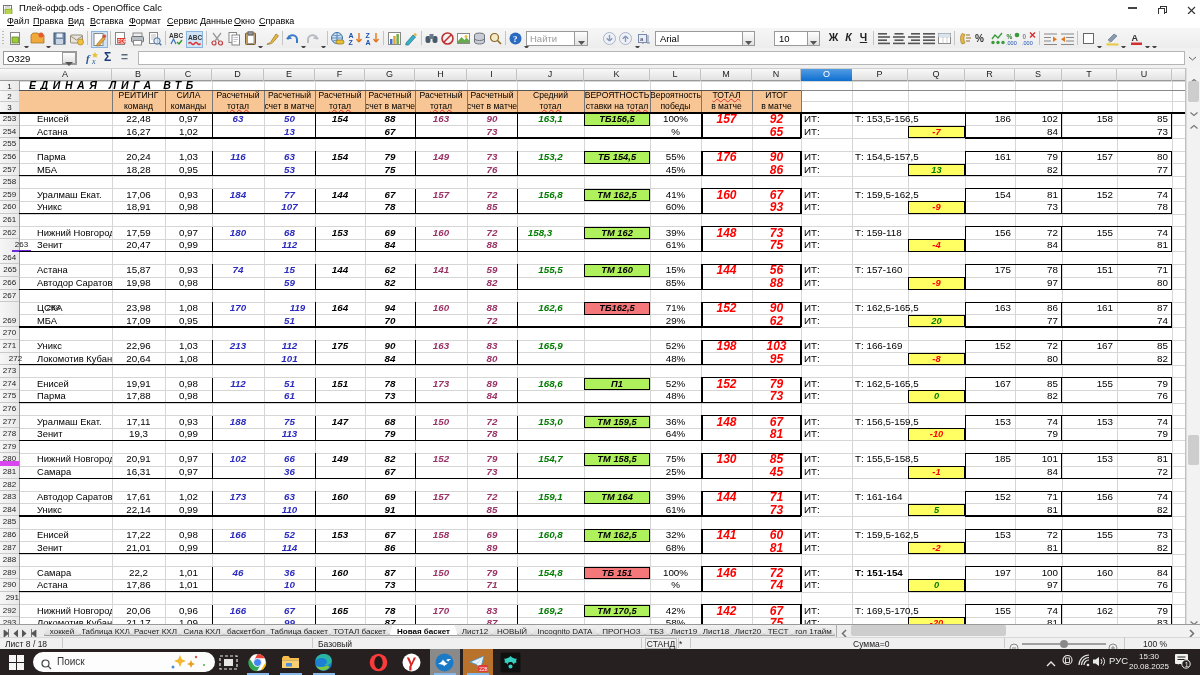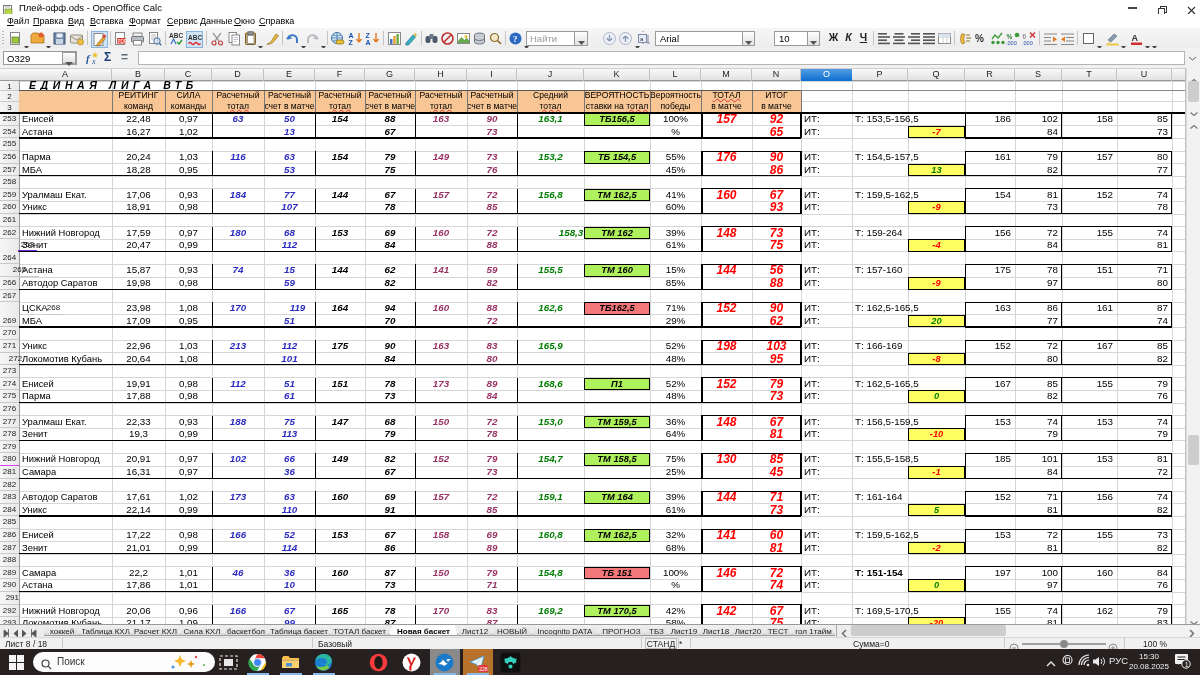--- a/index.html
+++ b/index.html
@@ -5,21 +5,21 @@
 body{font-family:"Liberation Sans",sans-serif;background:#fff;position:relative;}
 div{position:absolute;}
 #grid{left:0;top:0;width:1186px;height:624px;background:#fff;overflow:hidden;}
 #grid div{position:absolute;}
 .hc{font-size:9px;color:#222;text-align:center;line-height:13px;}
 .hl{display:inline;}
 .rn{font-size:8px;color:#222;text-align:center;line-height:12.6px;}
 .title{font-size:10.5px;font-weight:bold;font-style:italic;letter-spacing:4.6px;line-height:10.5px;color:#000;white-space:nowrap;}
 .hd{font-size:8.6px;color:#000;text-align:center;line-height:9.5px;white-space:nowrap;}
 .wv{text-decoration:underline;text-decoration-style:wavy;text-decoration-color:#e03030;text-decoration-thickness:1px;text-underline-offset:0px;}
-.ca{font-size:9.4px;color:#000;line-height:12.6px;padding-left:3px;white-space:nowrap;overflow:hidden;box-sizing:border-box;}
+.ca{font-size:9.4px;color:#000;line-height:12.6px;padding-left:18px;white-space:nowrap;overflow:hidden;box-sizing:border-box;}
 .cc{font-size:9.8px;color:#000;text-align:center;line-height:12.6px;}
 .cb{font-size:9.8px;font-weight:bold;font-style:italic;color:#2b2bc0;text-align:center;line-height:12.6px;}
 .ck{font-size:9.8px;font-weight:bold;font-style:italic;color:#000;text-align:center;line-height:12.6px;}
 .cm{font-size:9.8px;font-weight:bold;font-style:italic;color:#993366;text-align:center;line-height:12.6px;}
 .cg{font-size:9.8px;font-weight:bold;font-style:italic;color:#007d00;text-align:center;line-height:12.6px;}
 .ckk{font-size:9.3px;font-weight:bold;font-style:italic;color:#000;text-align:center;line-height:11px;}
 .cr{font-size:12px;font-weight:bold;font-style:italic;color:#f00;text-align:center;line-height:12.6px;}
 .co{font-size:9.8px;color:#000;line-height:12.6px;padding-left:3px;box-sizing:border-box;white-space:nowrap;}
 .cu{font-size:9.8px;color:#000;text-align:right;line-height:12.6px;padding-right:4px;box-sizing:border-box;}
 .ckq{font-size:9.3px;font-weight:bold;font-style:italic;text-align:center;line-height:11px;}
@@ -123,38 +123,38 @@
     <div class="rn" style="left:0px;top:113.2px;width:19px;height:12.6px;border-bottom:1px solid #c9c9c9;box-sizing:border-box;">253</div>
     <div class="rn" style="left:0px;top:125.8px;width:19px;height:12.6px;border-bottom:1px solid #c9c9c9;box-sizing:border-box;">254</div>
     <div class="rn" style="left:0px;top:138.4px;width:19px;height:12.6px;border-bottom:1px solid #c9c9c9;box-sizing:border-box;">255</div>
     <div class="rn" style="left:0px;top:151px;width:19px;height:12.6px;border-bottom:1px solid #c9c9c9;box-sizing:border-box;">256</div>
     <div class="rn" style="left:0px;top:163.6px;width:19px;height:12.6px;border-bottom:1px solid #c9c9c9;box-sizing:border-box;">257</div>
     <div class="rn" style="left:0px;top:176.2px;width:19px;height:12.6px;border-bottom:1px solid #c9c9c9;box-sizing:border-box;">258</div>
     <div class="rn" style="left:0px;top:188.8px;width:19px;height:12.6px;border-bottom:1px solid #c9c9c9;box-sizing:border-box;">259</div>
     <div class="rn" style="left:0px;top:201.4px;width:19px;height:12.6px;border-bottom:1px solid #c9c9c9;box-sizing:border-box;">260</div>
     <div class="rn" style="left:0px;top:214px;width:19px;height:12.6px;border-bottom:1px solid #c9c9c9;box-sizing:border-box;">261</div>
     <div class="rn" style="left:0px;top:226.6px;width:19px;height:12.6px;border-bottom:1px solid #c9c9c9;box-sizing:border-box;">262</div>
-    <div class="rn" style="left:18px;top:239.2px;width:19px;height:12.6px;border-bottom:2px solid #6d28d9;box-sizing:border-box;">263</div>
+    <div class="rn" style="left:12px;top:239.2px;width:19px;height:12.6px;border-bottom:2px solid #6d28d9;box-sizing:border-box;">263</div>
     <div class="rn" style="left:0px;top:251.8px;width:19px;height:12.6px;border-bottom:1px solid #c9c9c9;box-sizing:border-box;">264</div>
-    <div class="rn" style="left:0px;top:264.4px;width:39px;height:12.6px;border-bottom:1px solid #c9c9c9;box-sizing:border-box;">265</div>
+    <div class="rn" style="left:0px;top:264.4px;width:20px;height:12.6px;border-bottom:1px solid #c9c9c9;box-sizing:border-box;">265</div>
     <div class="rn" style="left:0px;top:277px;width:19px;height:12.6px;border-bottom:1px solid #c9c9c9;box-sizing:border-box;">266</div>
     <div class="rn" style="left:0px;top:289.6px;width:19px;height:12.6px;border-bottom:1px solid #c9c9c9;box-sizing:border-box;">267</div>
     <div class="rn" style="left:0px;top:302.2px;width:19px;height:12.6px;border-bottom:1px solid #c9c9c9;box-sizing:border-box;margin-left:44px;">268</div>
     <div class="rn" style="left:0px;top:314.8px;width:19px;height:12.6px;border-bottom:1px solid #c9c9c9;box-sizing:border-box;">269</div>
     <div class="rn" style="left:0px;top:327.4px;width:19px;height:12.6px;border-bottom:1px solid #c9c9c9;box-sizing:border-box;">270</div>
     <div class="rn" style="left:0px;top:340px;width:19px;height:12.6px;border-bottom:1px solid #c9c9c9;box-sizing:border-box;">271</div>
     <div class="rn" style="left:0px;top:352.6px;width:31px;height:12.6px;border-bottom:1px solid #c9c9c9;box-sizing:border-box;">272</div>
     <div class="rn" style="left:0px;top:365.2px;width:19px;height:12.6px;border-bottom:1px solid #c9c9c9;box-sizing:border-box;">273</div>
     <div class="rn" style="left:0px;top:377.8px;width:19px;height:12.6px;border-bottom:1px solid #c9c9c9;box-sizing:border-box;">274</div>
     <div class="rn" style="left:0px;top:390.4px;width:19px;height:12.6px;border-bottom:1px solid #c9c9c9;box-sizing:border-box;">275</div>
     <div class="rn" style="left:0px;top:403px;width:19px;height:12.6px;border-bottom:1px solid #c9c9c9;box-sizing:border-box;">276</div>
     <div class="rn" style="left:0px;top:415.6px;width:19px;height:12.6px;border-bottom:1px solid #c9c9c9;box-sizing:border-box;">277</div>
     <div class="rn" style="left:0px;top:428.2px;width:19px;height:12.6px;border-bottom:1px solid #c9c9c9;box-sizing:border-box;">278</div>
     <div class="rn" style="left:0px;top:440.8px;width:19px;height:12.6px;border-bottom:1px solid #c9c9c9;box-sizing:border-box;">279</div>
-    <div class="rn" style="left:0px;top:453.4px;width:19px;height:12.6px;border-bottom:1px solid #d946ef;box-sizing:border-box;">280</div>
+    <div class="rn" style="left:0px;top:453.4px;width:19px;height:12.6px;border-bottom:5px solid #d946ef;box-sizing:border-box;">280</div>
     <div class="rn" style="left:0px;top:466px;width:19px;height:12.6px;border-bottom:1px solid #c9c9c9;box-sizing:border-box;">281</div>
     <div class="rn" style="left:0px;top:478.6px;width:19px;height:12.6px;border-bottom:1px solid #c9c9c9;box-sizing:border-box;">282</div>
     <div class="rn" style="left:0px;top:491.2px;width:19px;height:12.6px;border-bottom:1px solid #c9c9c9;box-sizing:border-box;">283</div>
     <div class="rn" style="left:0px;top:503.8px;width:19px;height:12.6px;border-bottom:1px solid #c9c9c9;box-sizing:border-box;">284</div>
     <div class="rn" style="left:0px;top:516.4px;width:19px;height:12.6px;border-bottom:1px solid #c9c9c9;box-sizing:border-box;">285</div>
     <div class="rn" style="left:0px;top:529px;width:19px;height:12.6px;border-bottom:1px solid #c9c9c9;box-sizing:border-box;">286</div>
     <div class="rn" style="left:0px;top:541.6px;width:19px;height:12.6px;border-bottom:1px solid #c9c9c9;box-sizing:border-box;">287</div>
     <div class="rn" style="left:0px;top:554.2px;width:19px;height:12.6px;border-bottom:1px solid #c9c9c9;box-sizing:border-box;">288</div>
     <div class="rn" style="left:0px;top:566.8px;width:19px;height:12.6px;border-bottom:1px solid #c9c9c9;box-sizing:border-box;">289</div>
     <div class="rn" style="left:0px;top:579.4px;width:19px;height:12.6px;border-bottom:1px solid #c9c9c9;box-sizing:border-box;">290</div>
@@ -351,29 +351,29 @@
     <div class="cc" style="left:165px;top:239.2px;width:47px;height:12.6px;">0,99</div>
     <div class="cb" style="left:212px;top:226.6px;width:52px;height:12.6px;">180</div>
     <div class="cb" style="left:264px;top:226.6px;width:51px;height:12.6px;">68</div>
     <div class="cb" style="left:264px;top:239.2px;width:51px;height:12.6px;">112</div>
     <div class="ck" style="left:315px;top:226.6px;width:50px;height:12.6px;">153</div>
     <div class="ck" style="left:365px;top:226.6px;width:50px;height:12.6px;">69</div>
     <div class="ck" style="left:365px;top:239.2px;width:50px;height:12.6px;">84</div>
     <div class="cm" style="left:415px;top:226.6px;width:52px;height:12.6px;">160</div>
     <div class="cm" style="left:467px;top:226.6px;width:50px;height:12.6px;">72</div>
     <div class="cm" style="left:467px;top:239.2px;width:50px;height:12.6px;">88</div>
-    <div class="cg" style="left:517px;top:226.6px;width:84px;height:12.6px;padding-left:12px;">158,3</div>
+    <div class="cg" style="left:498px;top:226.6px;width:84px;height:12.6px;">158,3</div>
     <div class="cc" style="left:650px;top:226.6px;width:51px;height:12.6px;">39%</div>
     <div class="cc" style="left:650px;top:239.2px;width:51px;height:12.6px;">61%</div>
     <div class="cr" style="left:701px;top:226.6px;width:51px;height:12.6px;">148</div>
     <div class="cr" style="left:752px;top:226.6px;width:49px;height:12.6px;">73</div>
     <div class="cr" style="left:752px;top:239.2px;width:49px;height:12.6px;">75</div>
     <div class="co" style="left:801px;top:226.6px;width:51px;height:12.6px;">ИТ:</div>
     <div class="co" style="left:801px;top:239.2px;width:51px;height:12.6px;">ИТ:</div>
-    <div class="co" style="left:852px;top:226.6px;width:56px;height:12.6px;">Т: 159-264</div>
+    <div class="co" style="left:852px;top:226.6px;width:56px;height:12.6px;">Т: 159-118</div>
     <div class="cu" style="left:965px;top:226.6px;width:50px;height:12.6px;">156</div>
     <div class="cu" style="left:1015px;top:226.6px;width:47px;height:12.6px;">72</div>
     <div class="cu" style="left:1062px;top:226.6px;width:55px;height:12.6px;">155</div>
     <div class="cu" style="left:1117px;top:226.6px;width:55px;height:12.6px;">74</div>
     <div class="cu" style="left:1015px;top:239.2px;width:47px;height:12.6px;">84</div>
     <div class="cu" style="left:1117px;top:239.2px;width:55px;height:12.6px;">81</div>
     <div class="ckk" style="left:584px;top:226.6px;width:66px;height:12.6px;background:#aff15c;border:1px solid #000;box-sizing:border-box;">ТМ 162</div>
     <div class="ckq cqr" style="left:908px;top:239.2px;width:57px;height:12.6px;background:#ffff64;border:1px solid #000;box-sizing:border-box;">-4</div>
     <div style="left:212px;top:226.6px;width:1.3px;height:25.2px;background:#000;"></div>
     <div style="left:315px;top:226.6px;width:1.3px;height:25.2px;background:#000;"></div>
@@ -567,21 +567,21 @@
     <div style="left:701px;top:377.3px;width:2px;height:25.7px;background:#000;"></div>
     <div style="left:799.5px;top:377.3px;width:2px;height:25.7px;background:#000;"></div>
     <div style="left:701px;top:377.3px;width:100px;height:1px;background:#000;"></div>
     <div style="left:965px;top:377.3px;width:97px;height:1px;background:#000;"></div>
     <div style="left:965px;top:377.8px;width:1.2px;height:25.2px;background:#000;"></div>
     <div style="left:1061px;top:377.8px;width:1.2px;height:25.2px;background:#000;"></div>
     <div style="left:1062px;top:377.3px;width:110px;height:1px;background:#000;"></div>
     <div style="left:1171px;top:377.8px;width:1.2px;height:25.2px;background:#000;"></div>
     <div class="ca" style="left:19px;top:415.6px;width:93px;height:12.6px;">Уралмаш Екат.</div>
     <div class="ca" style="left:19px;top:428.2px;width:93px;height:12.6px;">Зенит</div>
-    <div class="cc" style="left:112px;top:415.6px;width:53px;height:12.6px;">22,33</div>
+    <div class="cc" style="left:112px;top:415.6px;width:53px;height:12.6px;">17,11</div>
     <div class="cc" style="left:112px;top:428.2px;width:53px;height:12.6px;">19,3</div>
     <div class="cc" style="left:165px;top:415.6px;width:47px;height:12.6px;">0,93</div>
     <div class="cc" style="left:165px;top:428.2px;width:47px;height:12.6px;">0,99</div>
     <div class="cb" style="left:212px;top:415.6px;width:52px;height:12.6px;">188</div>
     <div class="cb" style="left:264px;top:415.6px;width:51px;height:12.6px;">75</div>
     <div class="cb" style="left:264px;top:428.2px;width:51px;height:12.6px;">113</div>
     <div class="ck" style="left:315px;top:415.6px;width:50px;height:12.6px;">147</div>
     <div class="ck" style="left:365px;top:415.6px;width:50px;height:12.6px;">68</div>
     <div class="ck" style="left:365px;top:428.2px;width:50px;height:12.6px;">79</div>
     <div class="cm" style="left:415px;top:415.6px;width:52px;height:12.6px;">150</div>

